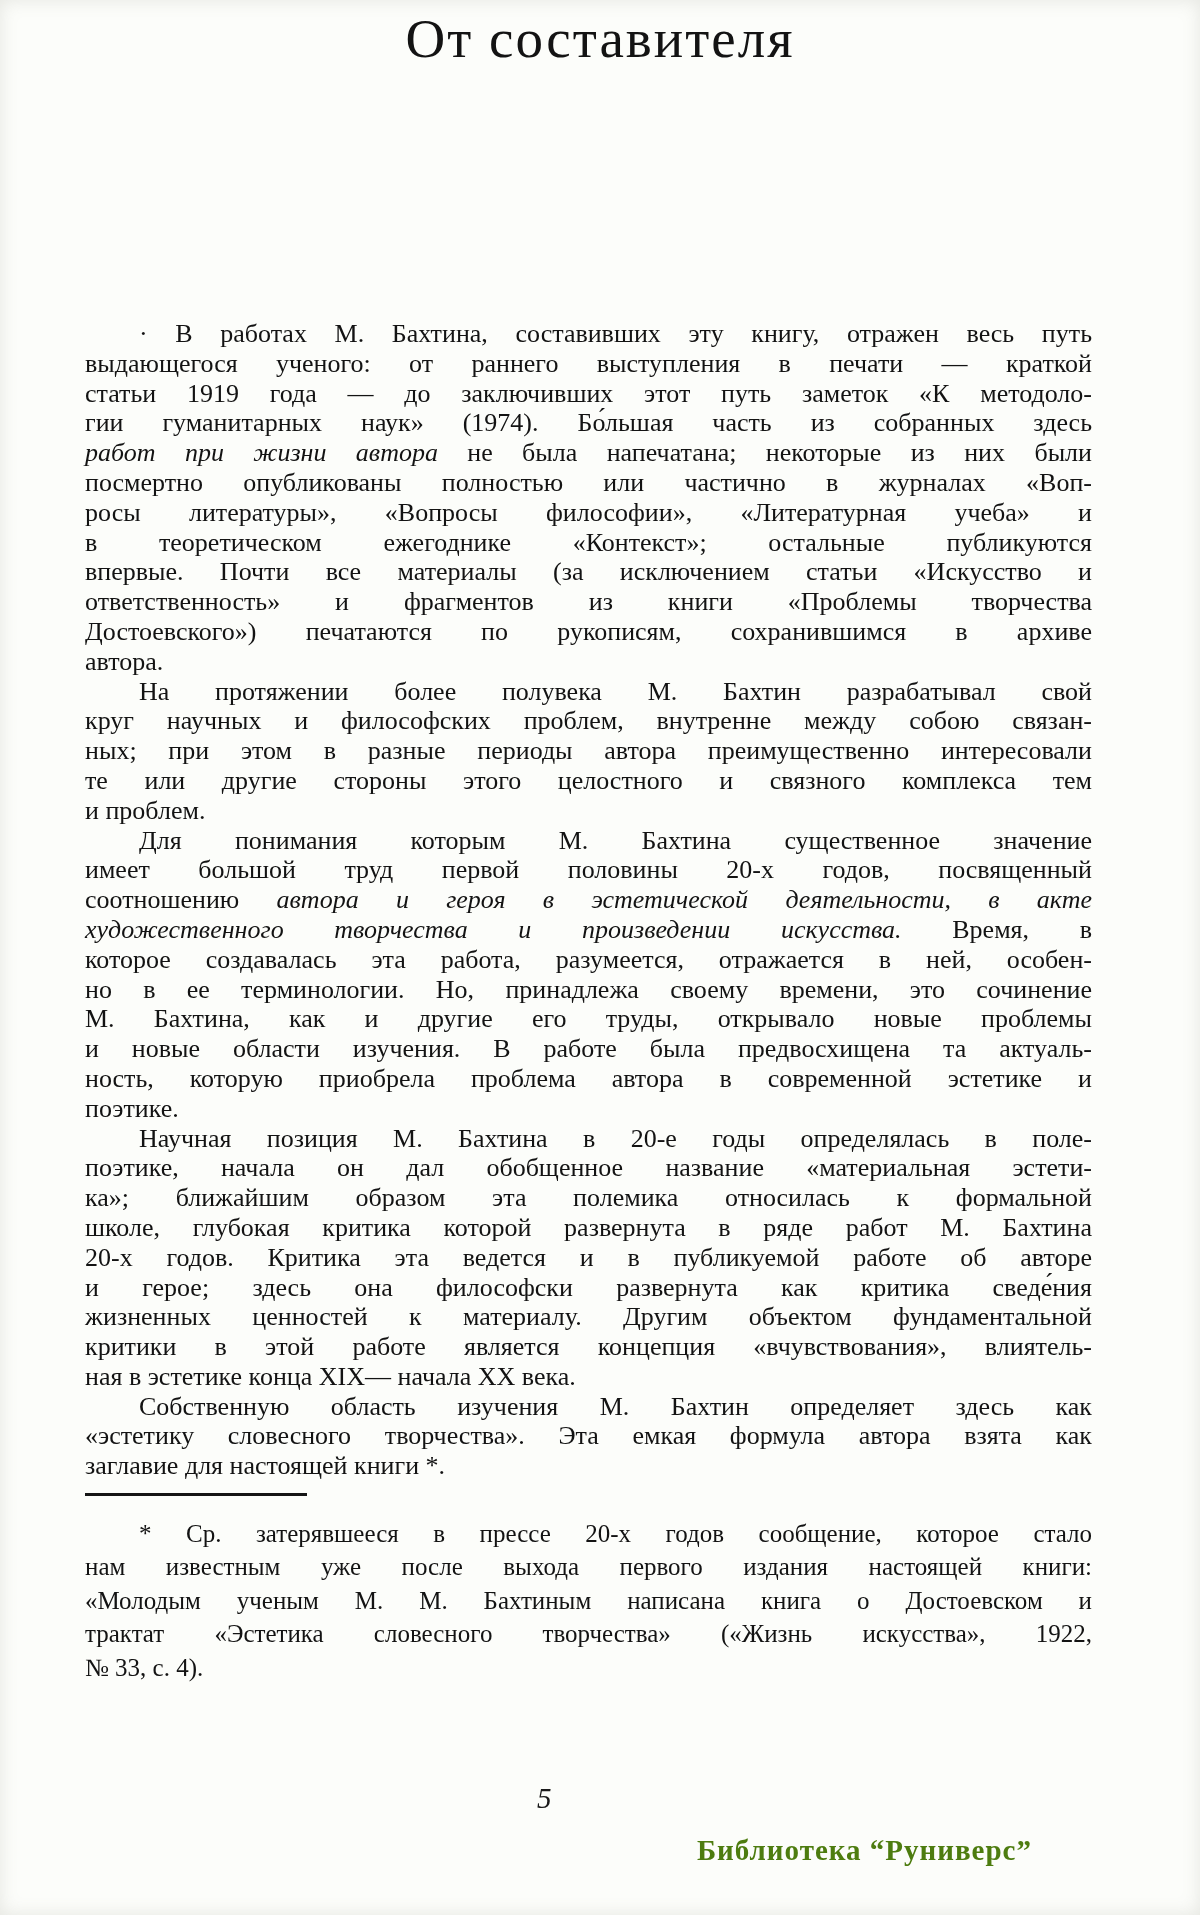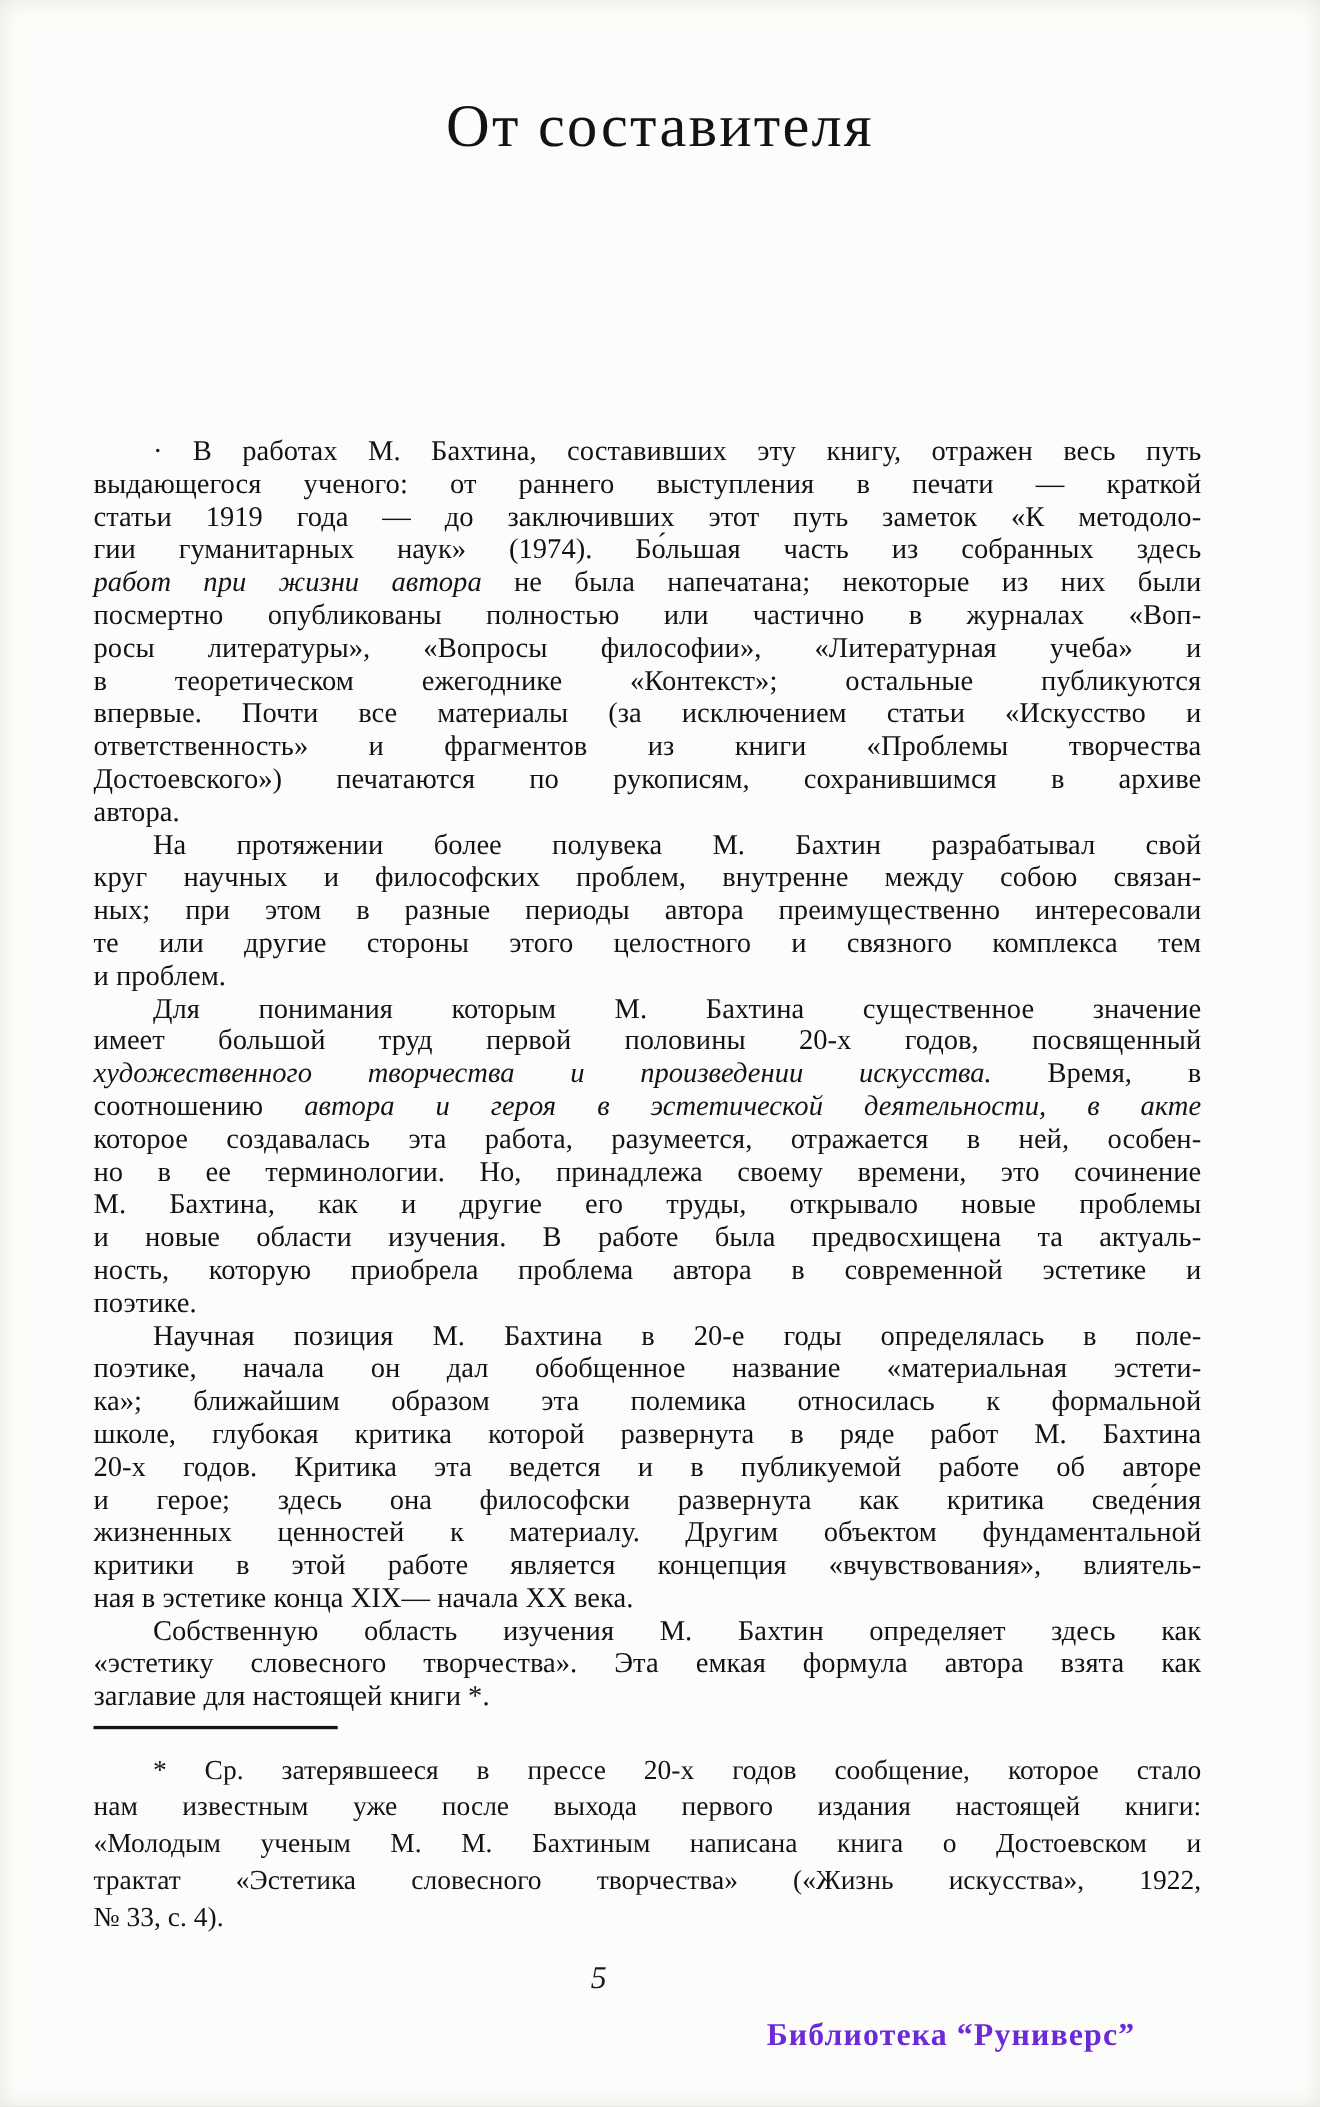--- a/index.html
+++ b/index.html
@@ -9,21 +9,20 @@
     height: 1915px;
     margin: 0 auto;
     background: #fcfdfa;
     overflow: hidden;
     font-family: "Liberation Serif", "DejaVu Serif", serif;
     color: #131313;
     box-shadow: inset 0 0 18px rgba(120,120,110,0.18);
   }
   .title {
     margin: 0;
-    padding-top: 76px;
     text-align: center;
     font-size: 55px;
     line-height: 1.4;
     font-weight: normal;
     letter-spacing: 2px;
   }
   .main-text {
     margin: 242px 0 12px 85px;
     width: 1007px;
     font-size: 26px;
@@ -56,21 +55,21 @@
     font-size: 29px;
     font-style: italic;
     color: #1a1a1a;
   }
   .watermark {
     position: absolute;
     top: 1834px;
     right: 168px;
     font-size: 29px;
     font-weight: bold;
-    color: #6d28d9;
+    color: #4d7c0f;
     letter-spacing: 1px;
   }
 </style>
 </head>
 <body>
 
 <div class="page">
 
   <h1 class="title">От составителя</h1>
 
@@ -92,22 +91,22 @@
       <div class="paragraph">
         <div class="line first"><span>На протяжении более полувека М. Бахтин разрабатывал свой</span></div>
         <div class="line"><span>круг научных и философских проблем, внутренне между собою связан-</span></div>
         <div class="line"><span>ных; при этом в разные периоды автора преимущественно интересовали</span></div>
         <div class="line"><span>те или другие стороны этого целостного и связного комплекса тем</span></div>
         <div class="line last"><span>и проблем.</span></div>
       </div>
       <div class="paragraph">
         <div class="line first"><span>Для понимания которым М. Бахтина существенное значение</span></div>
         <div class="line"><span>имеет большой труд первой половины 20-х годов, посвященный</span></div>
+        <div class="line"><span>соотношению </span><span class="em">автора и героя в эстетической деятельности, в акте</span></div>
         <div class="line"><span class="em">художественного творчества и произведении искусства.</span><span> Время, в</span></div>
-        <div class="line"><span>соотношению </span><span class="em">автора и героя в эстетической деятельности, в акте</span></div>
         <div class="line"><span>которое создавалась эта работа, разумеется, отражается в ней, особен-</span></div>
         <div class="line"><span>но в ее терминологии. Но, принадлежа своему времени, это сочинение</span></div>
         <div class="line"><span>М. Бахтина, как и другие его труды, открывало новые проблемы</span></div>
         <div class="line"><span>и новые области изучения. В работе была предвосхищена та актуаль-</span></div>
         <div class="line"><span>ность, которую приобрела проблема автора в современной эстетике и</span></div>
         <div class="line last"><span>поэтике.</span></div>
       </div>
       <div class="paragraph">
         <div class="line first"><span>Научная позиция М. Бахтина в 20-е годы определялась в поле-</span></div>
         <div class="line"><span>поэтике, начала он дал обобщенное название «материальная эстети-</span></div>

